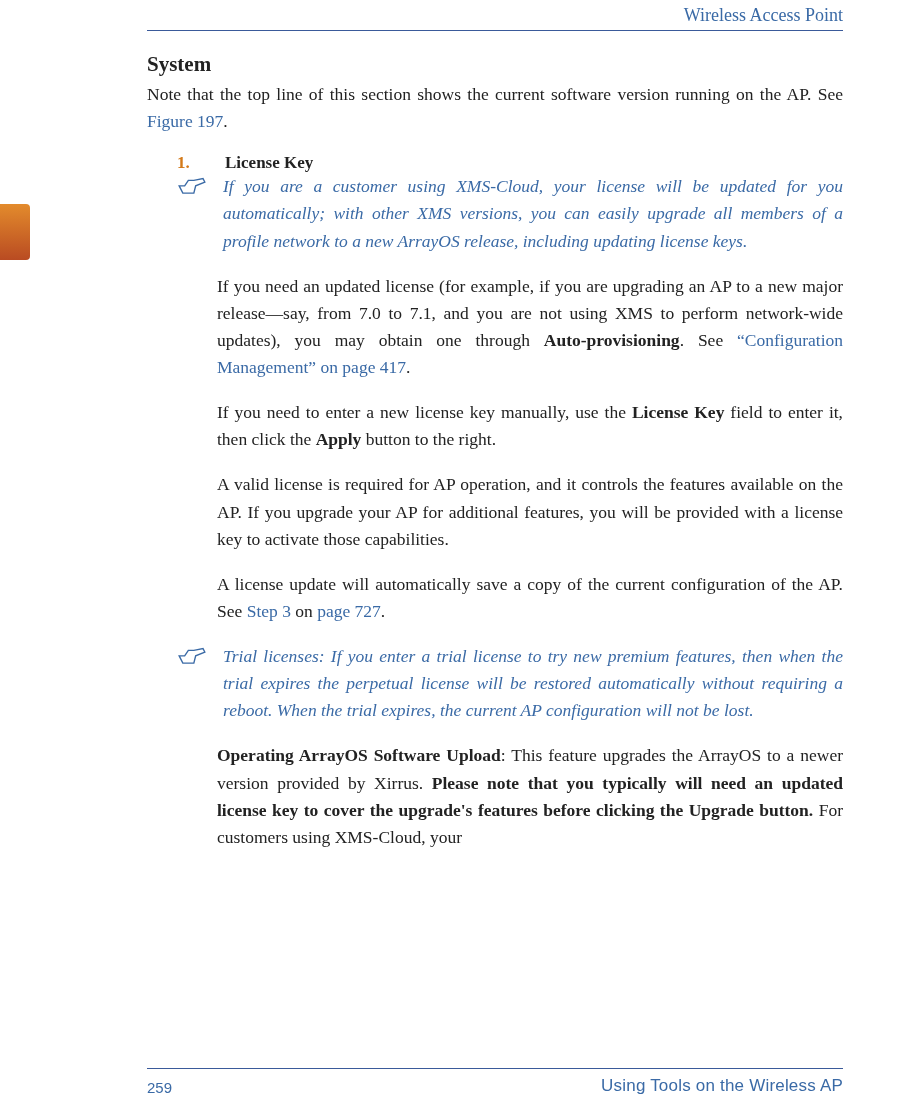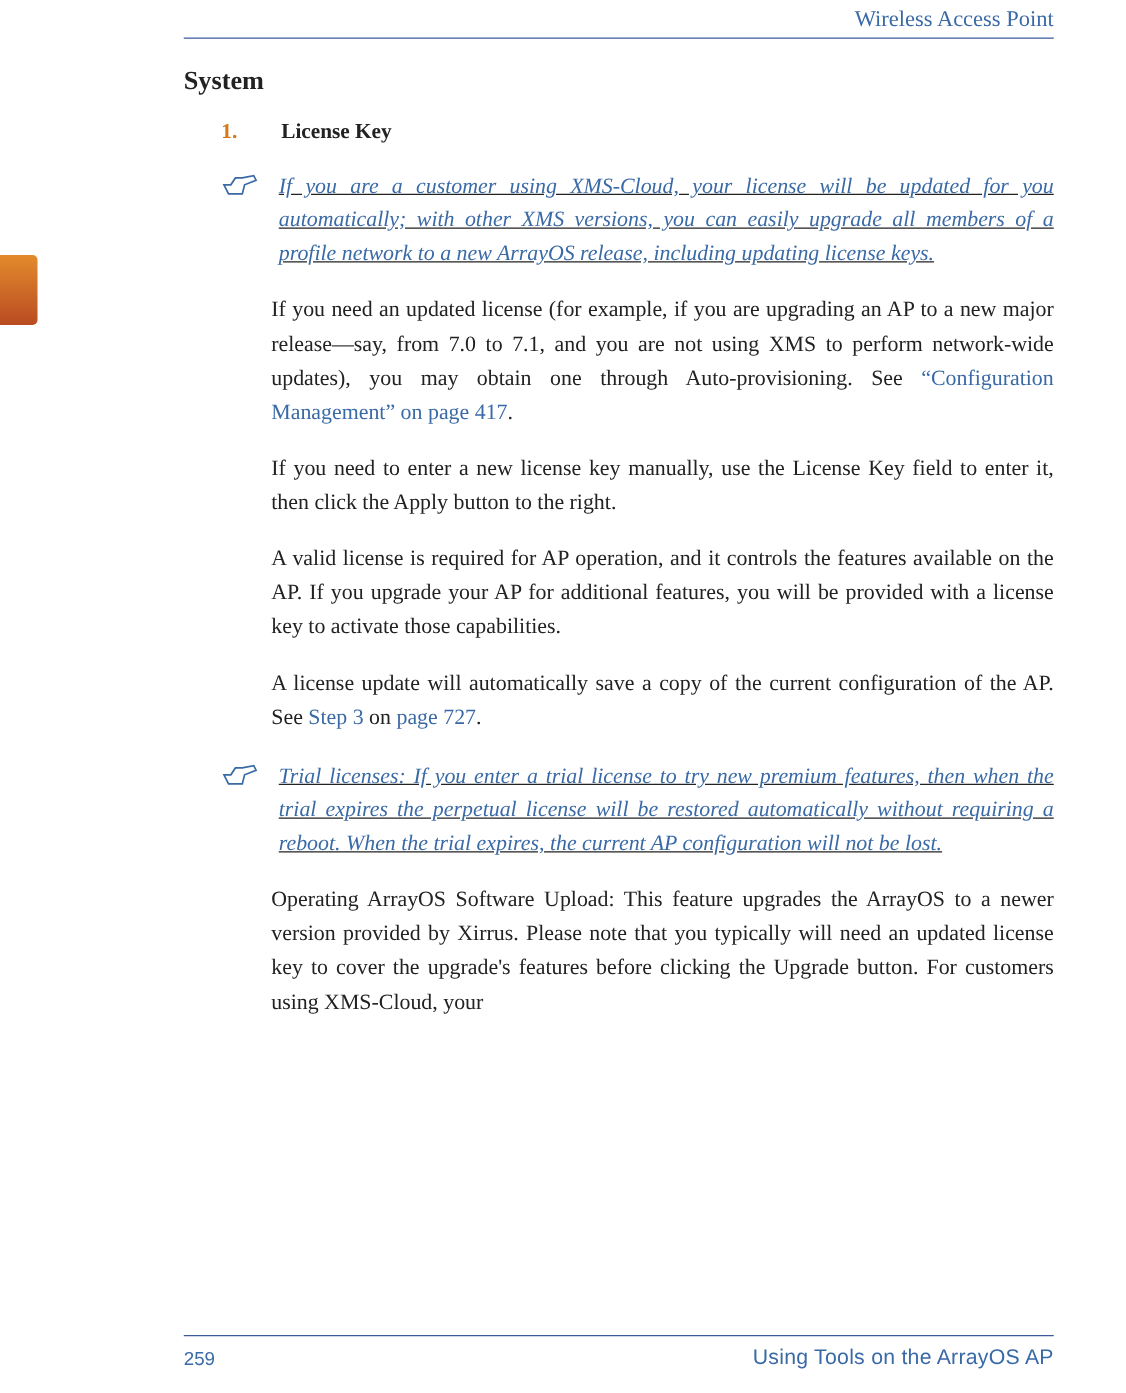--- a/index.html
+++ b/index.html
@@ -74,23 +74,21 @@
   }
   .indent-block p {
     margin: 0 0 18px 0;
     font-size: 17.5px;
     line-height: 1.55;
     text-align: justify;
   }
   .note-row {
     display: flex;
     margin-left: 30px;
-    margin-top: 20px;
     margin-bottom: 10px;
-    text-decoration: underline;
   }
   .note-icon {
     flex: 0 0 46px;
     color: #3a6aa6;
   }
   .note-icon svg {
     width: 30px;
     height: 22px;
     stroke: #3a6aa6;
     fill: none;
@@ -130,35 +128,40 @@
   }
   .footer-right {
     position: absolute;
     right: 58px;
     bottom: 18px;
     color: #3a6aa6;
     font-family: Verdana, Geneva, sans-serif;
     font-size: 17px;
     letter-spacing: 0.2px;
   }
-  .bold { font-weight: normal; }
+  .bold { font-weight: bold; }
 </style>
 </head>
 <body>
 
 <div class="page">
   <div class="header-title">Wireless Access Point</div>
   <div class="header-line"></div>
 
   <div class="sidebar-tab"></div>
 
   <div class="content">
 
     <div class="section-head">System</div>
 
+    <div class="body-text">
+      <p>
+        <span>Note that the top line of this section shows the current software version running on the AP. See </span><span class="link-blue">Figure 197</span><span>.</span>
+      </p>
+    </div>
 
     <div class="ol-item" style="margin-left:30px;">
       <div class="ol-num">1.</div>
       <div class="ol-label">License Key</div>
     </div>
 
     <div class="note-row">
       <div class="note-icon">
         <svg viewBox="0 0 32 24">
           <path d="M2 14 L8 14 L12 8 L18 8 L28 6 L30 10 L20 14 L18 22 L6 22 Z"></path>
@@ -196,14 +199,14 @@
     <div class="indent-block">
       <p>
         <span class="bold">Operating ArrayOS Software Upload</span><span>: This feature upgrades the ArrayOS to a newer version provided by Xirrus. </span><span class="bold">Please note that you typically will need an updated license key to cover the upgrade's features before clicking the Upgrade button.</span><span> For customers using XMS-Cloud, your</span>
       </p>
     </div>
 
   </div>
 
   <div class="footer-line"></div>
   <div class="footer-left">259</div>
-  <div class="footer-right">Using Tools on the ArrayOS AP</div>
+  <div class="footer-right">Using Tools on the Wireless AP</div>
 </div>
 
 </body></html>

